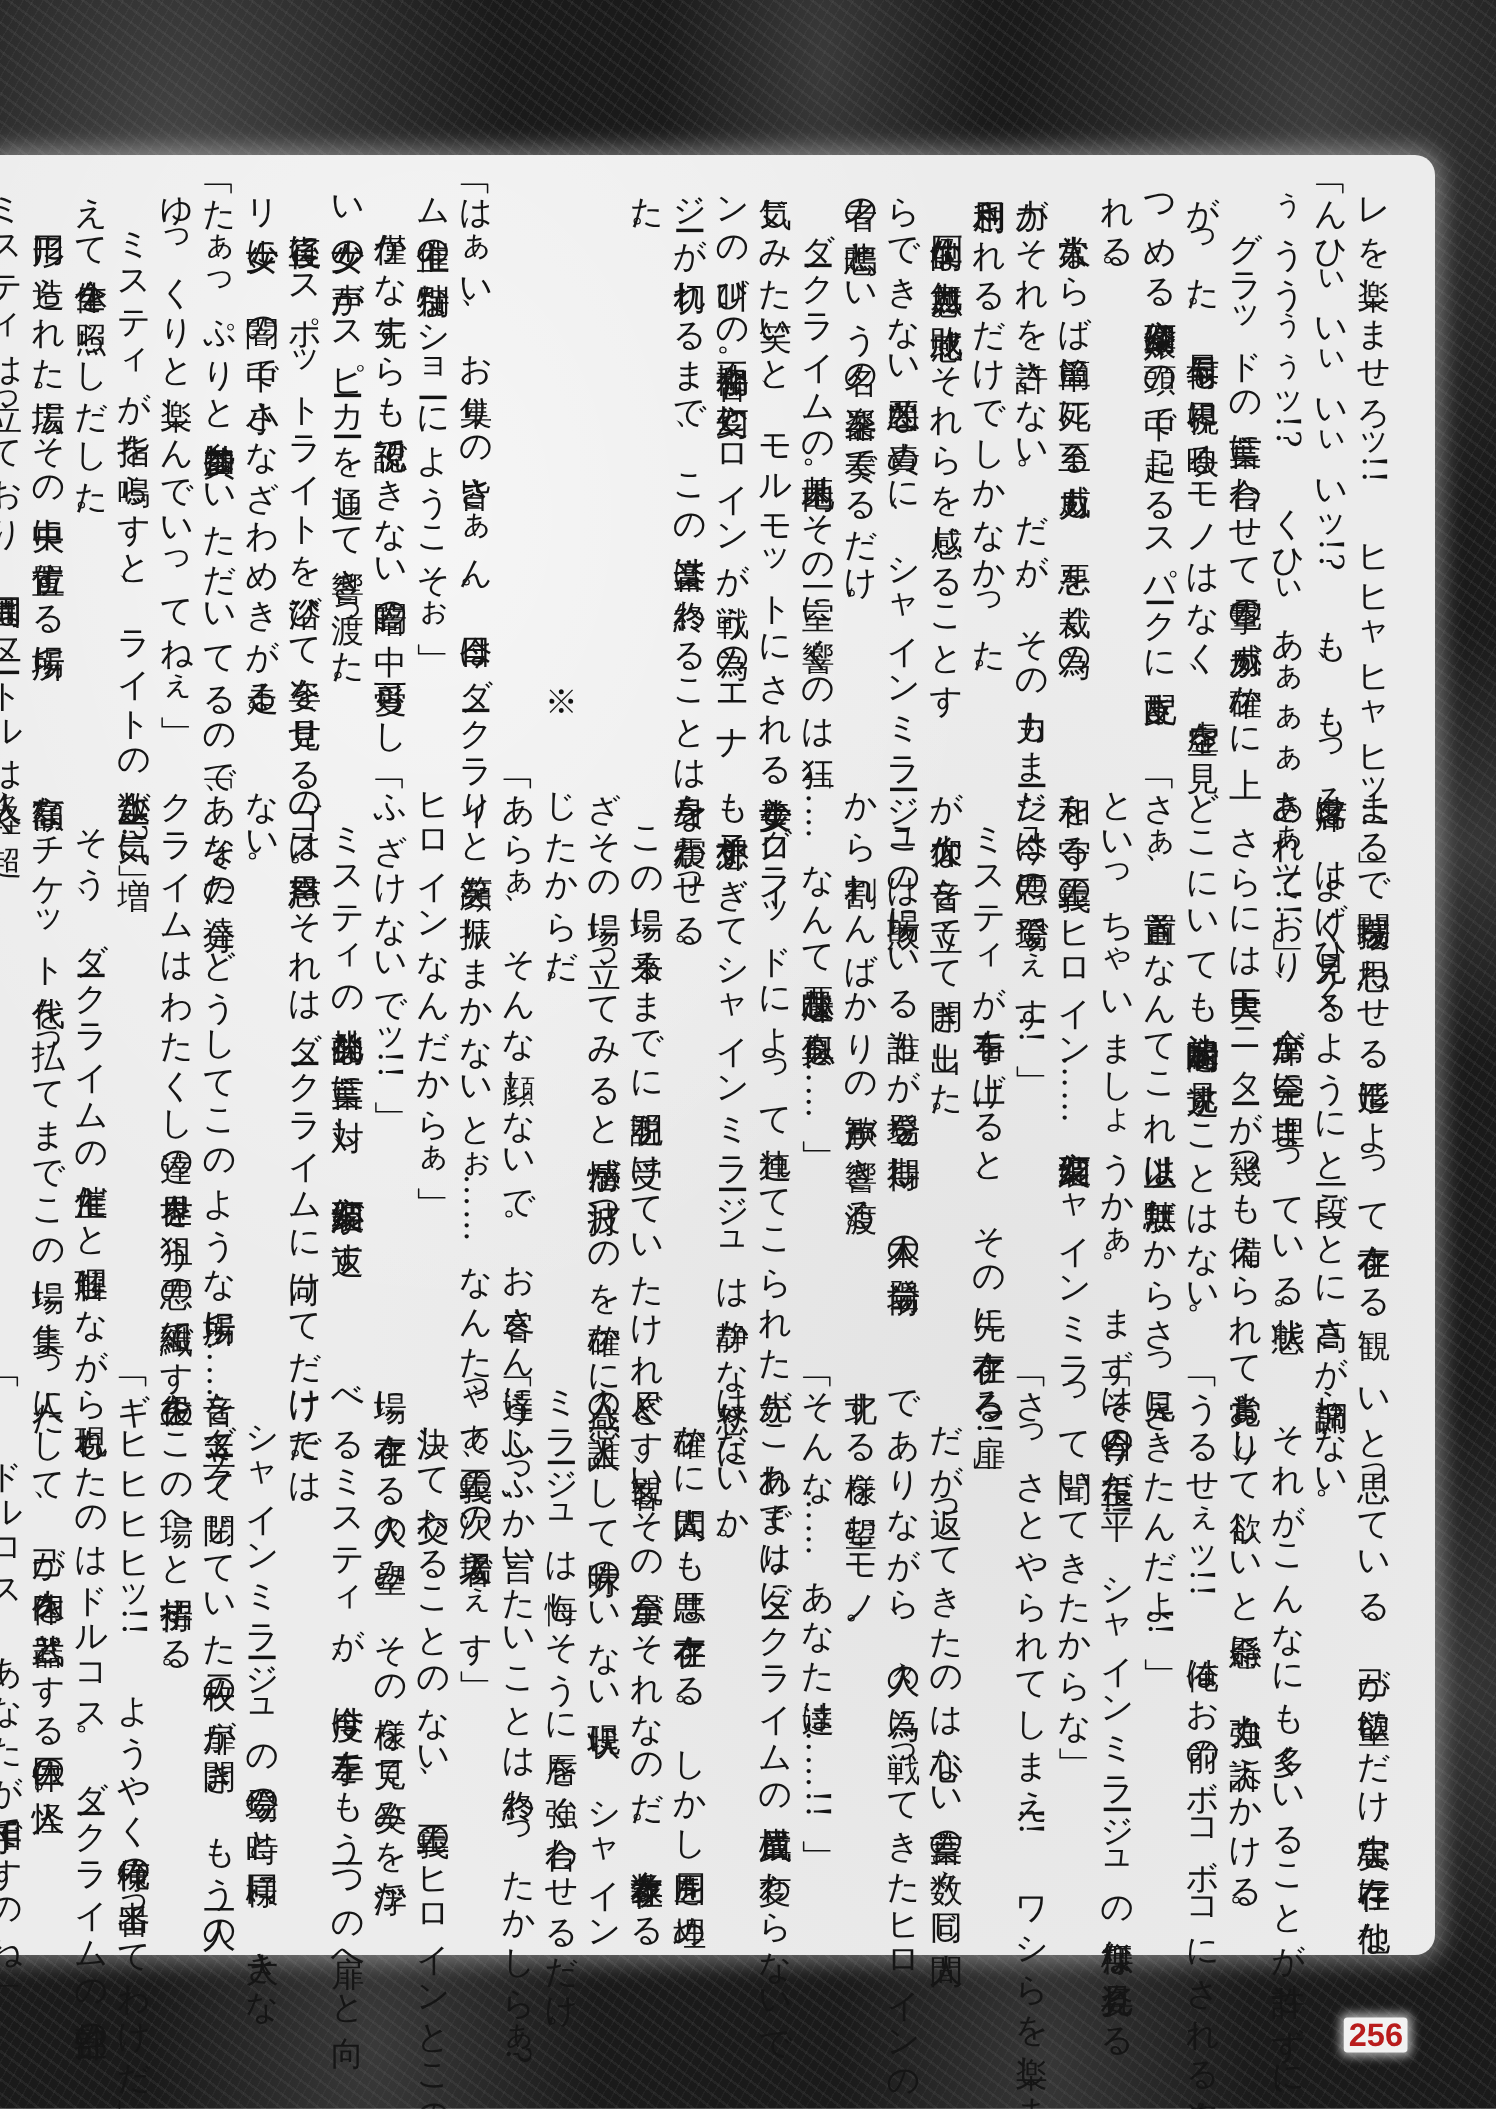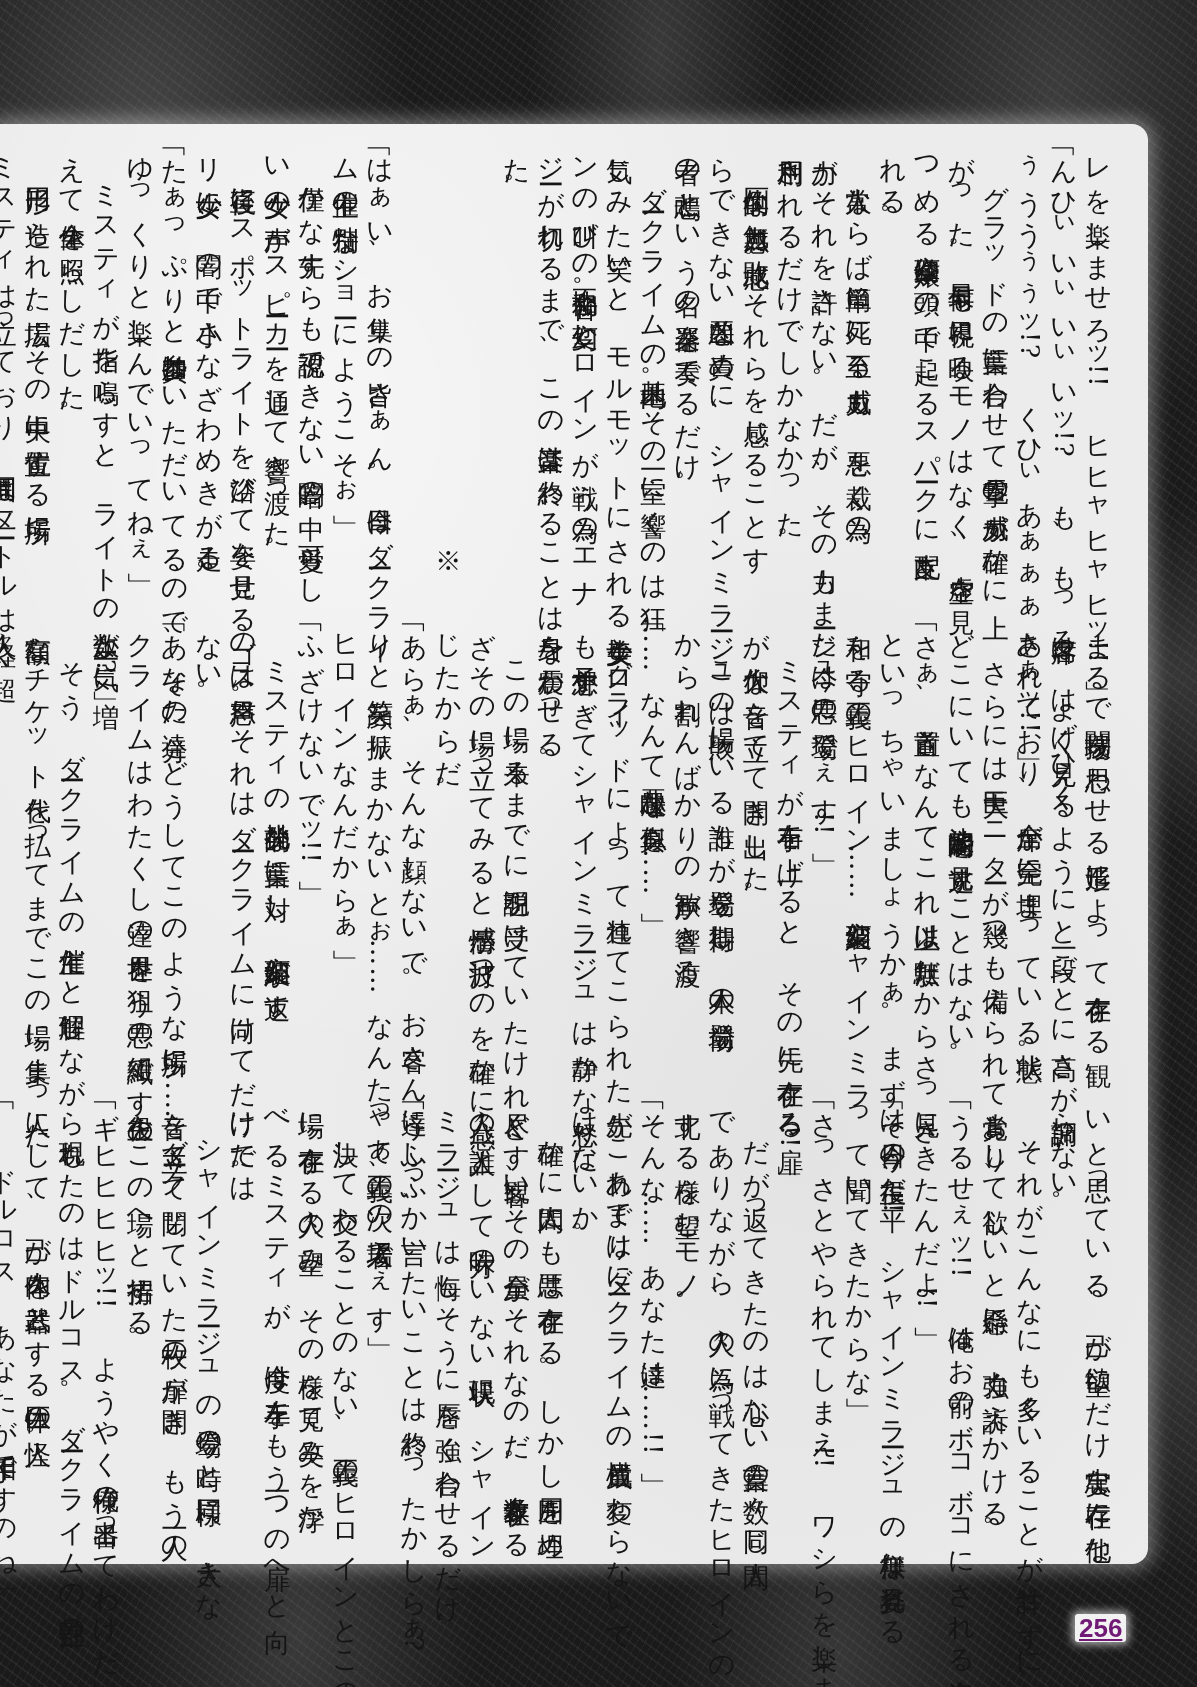--- a/index.html
+++ b/index.html
@@ -32,22 +32,22 @@
     font-size: 26.5px; line-height: 34.2px; color: #151515;
     letter-spacing: 1.6px; white-space: pre;
   }
   .band .line { display: block; }
   .band-1 { right: 82px; top: 139px; height: 440px; }
   .band-2 { right: 82px; top: 615px; height: 440px; }
   .band-3 { right: 82px; top: 1093px; height: 440px; }
   .page-number {
     position: absolute; left: 1075px; top: 1614px;
     font-family: "Liberation Sans", sans-serif; font-size: 26px; font-weight: bold;
-    color: #701a75; background: #f2f2f2; padding: 0 4px; border-radius: 3px;
-    box-shadow: 0 0 8px 3px rgba(255,255,255,0.6); line-height: 28px; text-decoration: underline;
+    color: #b91c1c; background: #f2f2f2; padding: 0 4px; border-radius: 3px;
+    box-shadow: 0 0 8px 3px rgba(255,255,255,0.6); line-height: 28px;
   }
 </style>
 </head>
 <body>
 
 <div class="panel"></div>
 
 <div class="band band-1" id="band-0"><span class="line">レを楽しませろッ!!　ヒヒャヒャヒッ!!」</span><span class="line">「んひぃいぃいぃいッ!?　も、もっろ、はげひく</span><span class="line">ぅううぅぅッ!?　くひぃあぁぁぁあぁッ!!」</span><span class="line">　グラッドの言葉に合わせて電撃の威力が確かに上</span><span class="line">がった。最早何も視界に映るモノはなく、虚空を見</span><span class="line">つめる変幻令嬢は頭の中で起こるスパークに支配さ</span><span class="line">れる。</span><span class="line">　常人ならば簡単に死に至る威力も、悪を裁く為の</span><span class="line">力がそれを許さない。だが、その力もまた今は悪に</span><span class="line">利用されるだけでしかなかった。</span><span class="line">　圧倒的な無力感と敗北感。それらを感じることす</span><span class="line">らできない凶悪な責めに、シャインミラージュは敗</span><span class="line">者の悲鳴という名の楽器を奏でるだけ。</span><span class="line">　ダークライムの基地内。その一室に響くのは狂</span><span class="line">気じみた笑いと、モルモットにされる美少女ヒロイ</span><span class="line">ンの叫びの不協和音。変幻ヒロインが戦う為のエナ</span><span class="line">ジーが切れるまで、この音楽は終わることはなかっ</span><span class="line">た。</span><span class="line">　</span><span class="line">　　　　　　　　　　　　　　※</span><span class="line">　</span><span class="line">「はぁい、お集りの皆さぁん。今日はダークライ</span><span class="line">ム主催の特別なショーにようこそぉ」</span><span class="line">　僅かな先すらも視認できない暗闇の中、可愛らし</span><span class="line">い少女の声がスピーカーを通して響き渡った。</span><span class="line">　直後にスポットライトを浴びて姿を見せるゴスロ</span><span class="line">リ少女に、闇の中で小さなざわめきが走る。</span><span class="line">「たぁっぷりと参加費はいただいてるので、その分</span><span class="line">ゆっくりと楽しんでいってねぇ」</span><span class="line">　ミスティが指を鳴らすと、ライトの数が一気に増</span><span class="line">えて全体を照らしだした。</span><span class="line">　円形に造られた広場。その中央に位置する場所に</span><span class="line">ミスティは立っており、周囲は二メートルは軽く超</span></div>
 <div class="band band-2" id="band-1"><span class="line">まるで闘技場を思わせる造形によって存在する観</span><span class="line">客席は、よく見えるようにと一段ごとに高さが調節</span><span class="line">されており、全席が完全に埋まっている状態。</span><span class="line">　さらには巨大モニターが幾つも備えられており、</span><span class="line">どこにいても決定的瞬間を見逃すことはない。</span><span class="line">「さぁ、前置きなんてこれ以上は無駄だからさっさ</span><span class="line">といっちゃいましょうかぁ。まずは今日の主役、平</span><span class="line">和を守る正義のヒロイン……変幻装姫シャインミラ</span><span class="line">ージュの登場でぇす!!」</span><span class="line">　ミスティが右手を上げると、その先に存在する扉</span><span class="line">が大仰な音を立てて開き出した。</span><span class="line">　この場にいる誰もが登場を期待し、本人の登場前</span><span class="line">から割れんばかりの歓声が響き渡る。</span><span class="line">「……なんて悪趣味な真似を……」</span><span class="line">　グラッドによって連れてこられた先が、あまりに</span><span class="line">も予想外すぎてシャインミラージュは静かな怒りに</span><span class="line">身を震わせる。</span><span class="line">　この場に来るまでに説明を受けていたけれど、い</span><span class="line">ざその場に立ってみると感情が波打つのを確かに感</span><span class="line">じたからだ。</span><span class="line">「あらぁ、そんな顔しないで。お客さん達にしっか</span><span class="line">りと笑顔を振りまかないとぉ……なんたって正義の</span><span class="line">ヒロインなんだからぁ」</span><span class="line">「ふざけないでッ!!」</span><span class="line">　ミスティの挑発的な言葉に対し、変幻装姫が返す</span><span class="line">のは怒声。それはダークライムに向けてだけでは</span><span class="line">ない。</span><span class="line">「あなた達、どうしてこのような場所に……ダーク</span><span class="line">クライムはわたくし達の世界を狙う悪の組織ですの</span><span class="line">よ!?」</span><span class="line">　そう、ダークライムの主催だと理解しながらも、</span><span class="line">高額なチケット代を払ってまでこの場に集まった</span><span class="line">人々。</span></div>
 <div class="band band-3" id="band-2"><span class="line">いと思っている、己が欲望にだけ忠実な存在に他な</span><span class="line">らない。</span><span class="line">　それがこんなにも多くいることが許せずに、目を</span><span class="line">覚まして欲しいと懸命に、力強く訴えかける。</span><span class="line">「うるせぇッ!!　俺はお前のボコボコにされる姿を</span><span class="line">見にきたんだよ!!」</span><span class="line">「そうだ!!　シャインミラージュの無様な姿見れる</span><span class="line">って聞いてきたからな」</span><span class="line">「さっさとやられてしまえ!!　ワシらを楽しませ</span><span class="line">ろ!!」</span><span class="line">　だが返ってきたのは心ない言葉の数々。同じ人間</span><span class="line">でありながら、人々の為に戦ってきたヒロインの敗</span><span class="line">北する様を望むモノ。</span><span class="line">「そんな……あなた達は……!!」</span><span class="line">　これではダークライムの構成員と変わらないで</span><span class="line">はないか。</span><span class="line">　確かに人間にも悪は存在する。しかし周囲を埋め</span><span class="line">尽くす観客、その全員がそれなのだ。多数存在する</span><span class="line">人々の誰一人として味方のいない現状に、シャイン</span><span class="line">ミラージュは悔しそうに唇を強く合わせるだけ。</span><span class="line">「うふふ、言いたいことは終わったかしらぁ?　じ</span><span class="line">ゃぁ、次の入場者でぇす」</span><span class="line">　決して交わることのない、正義のヒロインとこの</span><span class="line">場に存在する人々の望み。その様を見て笑みを浮か</span><span class="line">べるミスティが、今度は左手をもう一つの扉へと向</span><span class="line">けた。</span><span class="line">　シャインミラージュの登場の時と同様に、大きな</span><span class="line">音を立てて閉じていた二枚の扉が開き、もう一人の</span><span class="line">主役をこの場へと招待する。</span><span class="line">「ギヒヒヒヒッ!!　ようやく俺様の出番ってわけだ」</span><span class="line">　現れたのはドルコス。ダークライムの幹部の一</span><span class="line">人にして、己が肉体を武器とする巨体の怪人。</span><span class="line">「……ドルコス。あなたが相手ですのね」</span></div>

